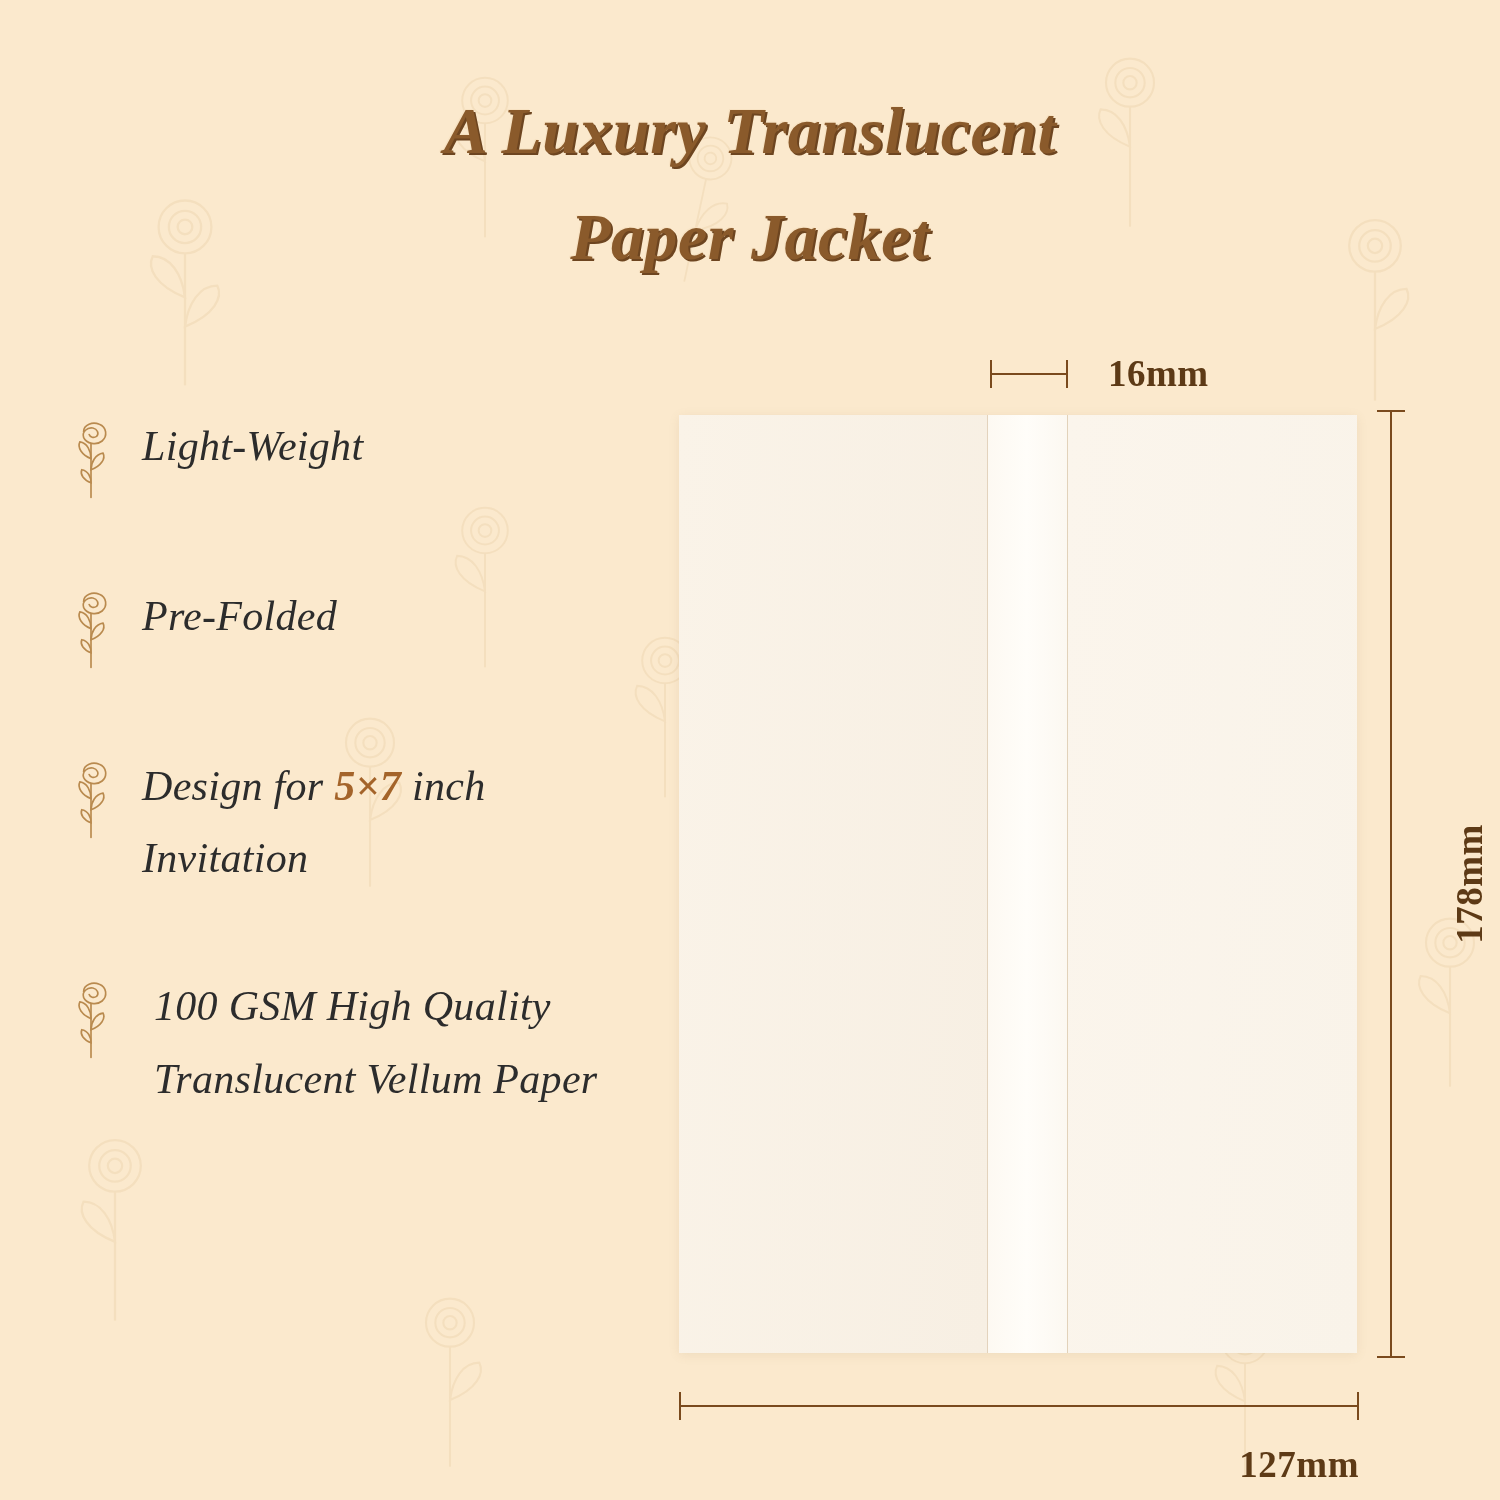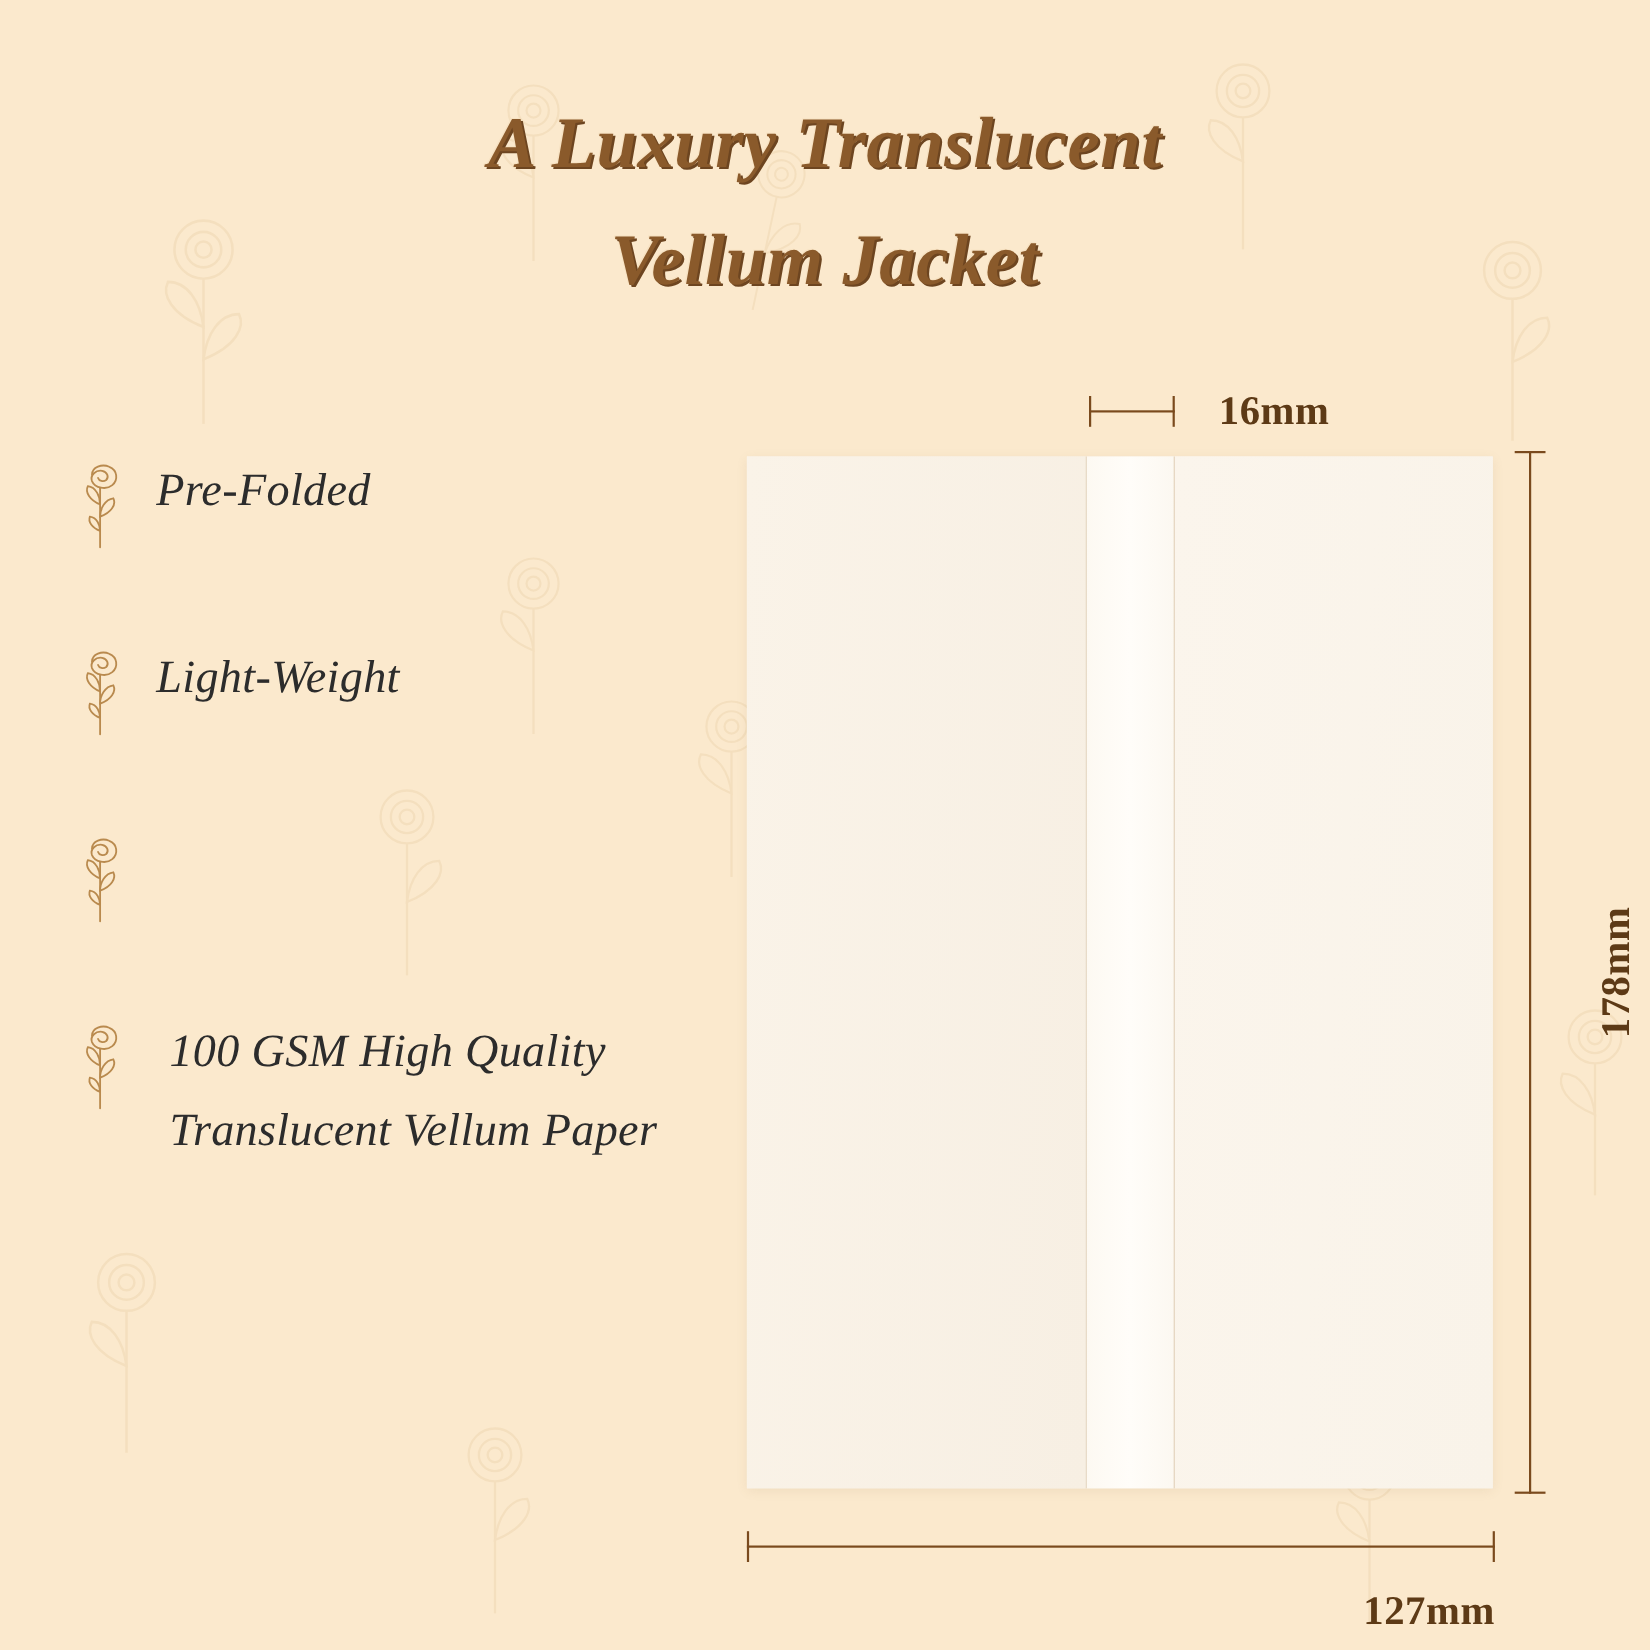--- a/index.html
+++ b/index.html
@@ -335,24 +335,37 @@
         <circle cx="50" cy="32" r="11"></circle>
         <circle cx="50" cy="32" r="5"></circle>
       <path d="M50 50 L50 140"></path>
         <path d="M50 80 C30 72 24 60 28 52 C40 52 48 64 50 80Z"></path>
     </g>
   </svg>
 </div>
 
 <div class="title-block">
   <div class="title-line">A Luxury Translucent</div>
-  <div class="title-line">Vellum Jacket</div>
+  <div class="title-line">Paper Jacket</div>
 </div>
 
 <div class="features">
+
+  <div class="feature">
+    <svg class="rose-icon" viewBox="0 0 60 95">
+      <g fill="none" stroke="#b98a4e" stroke-width="1.8" stroke-linecap="round">
+        <path d="M22 17 C22 9 32 6 39 9 C47 12 48 22 42 27 C36 32 25 30 22 23 C20 17 26 12 32 13 C37 14 39 19 36 22 C33 24 29 23 28 20"></path>
+        <path d="M30 30 L30 88"></path>
+        <path d="M30 46 C20 42 15 34 18 28 C26 29 30 38 30 46Z"></path>
+        <path d="M30 58 C41 54 46 46 43 40 C35 41 30 50 30 58Z"></path>
+        <path d="M30 72 C22 69 18 63 20 58 C27 59 30 66 30 72Z"></path>
+      </g>
+    </svg>
+    <div class="feature-text">Light-Weight</div>
+  </div>
 
   <div class="feature">
     <svg class="rose-icon" viewBox="0 0 60 95">
       <g fill="none" stroke="#b98a4e" stroke-width="1.8" stroke-linecap="round">
         <path d="M22 17 C22 9 32 6 39 9 C47 12 48 22 42 27 C36 32 25 30 22 23 C20 17 26 12 32 13 C37 14 39 19 36 22 C33 24 29 23 28 20"></path>
         <path d="M30 30 L30 88"></path>
         <path d="M30 46 C20 42 15 34 18 28 C26 29 30 38 30 46Z"></path>
         <path d="M30 58 C41 54 46 46 43 40 C35 41 30 50 30 58Z"></path>
         <path d="M30 72 C22 69 18 63 20 58 C27 59 30 66 30 72Z"></path>
       </g>
@@ -363,33 +376,21 @@
   <div class="feature">
     <svg class="rose-icon" viewBox="0 0 60 95">
       <g fill="none" stroke="#b98a4e" stroke-width="1.8" stroke-linecap="round">
         <path d="M22 17 C22 9 32 6 39 9 C47 12 48 22 42 27 C36 32 25 30 22 23 C20 17 26 12 32 13 C37 14 39 19 36 22 C33 24 29 23 28 20"></path>
         <path d="M30 30 L30 88"></path>
         <path d="M30 46 C20 42 15 34 18 28 C26 29 30 38 30 46Z"></path>
         <path d="M30 58 C41 54 46 46 43 40 C35 41 30 50 30 58Z"></path>
         <path d="M30 72 C22 69 18 63 20 58 C27 59 30 66 30 72Z"></path>
       </g>
     </svg>
-    <div class="feature-text">Light-Weight</div>
-  </div>
-
-  <div class="feature">
-    <svg class="rose-icon" viewBox="0 0 60 95">
-      <g fill="none" stroke="#b98a4e" stroke-width="1.8" stroke-linecap="round">
-        <path d="M22 17 C22 9 32 6 39 9 C47 12 48 22 42 27 C36 32 25 30 22 23 C20 17 26 12 32 13 C37 14 39 19 36 22 C33 24 29 23 28 20"></path>
-        <path d="M30 30 L30 88"></path>
-        <path d="M30 46 C20 42 15 34 18 28 C26 29 30 38 30 46Z"></path>
-        <path d="M30 58 C41 54 46 46 43 40 C35 41 30 50 30 58Z"></path>
-        <path d="M30 72 C22 69 18 63 20 58 C27 59 30 66 30 72Z"></path>
-      </g>
-    </svg>
+    <div class="feature-text"><span>Design for </span><span class="hl">5×7</span><span> inch Invitation</span></div>
   </div>
 
   <div class="feature">
     <svg class="rose-icon" viewBox="0 0 60 95">
       <g fill="none" stroke="#b98a4e" stroke-width="1.8" stroke-linecap="round">
         <path d="M22 17 C22 9 32 6 39 9 C47 12 48 22 42 27 C36 32 25 30 22 23 C20 17 26 12 32 13 C37 14 39 19 36 22 C33 24 29 23 28 20"></path>
         <path d="M30 30 L30 88"></path>
         <path d="M30 46 C20 42 15 34 18 28 C26 29 30 38 30 46Z"></path>
         <path d="M30 58 C41 54 46 46 43 40 C35 41 30 50 30 58Z"></path>
         <path d="M30 72 C22 69 18 63 20 58 C27 59 30 66 30 72Z"></path>

